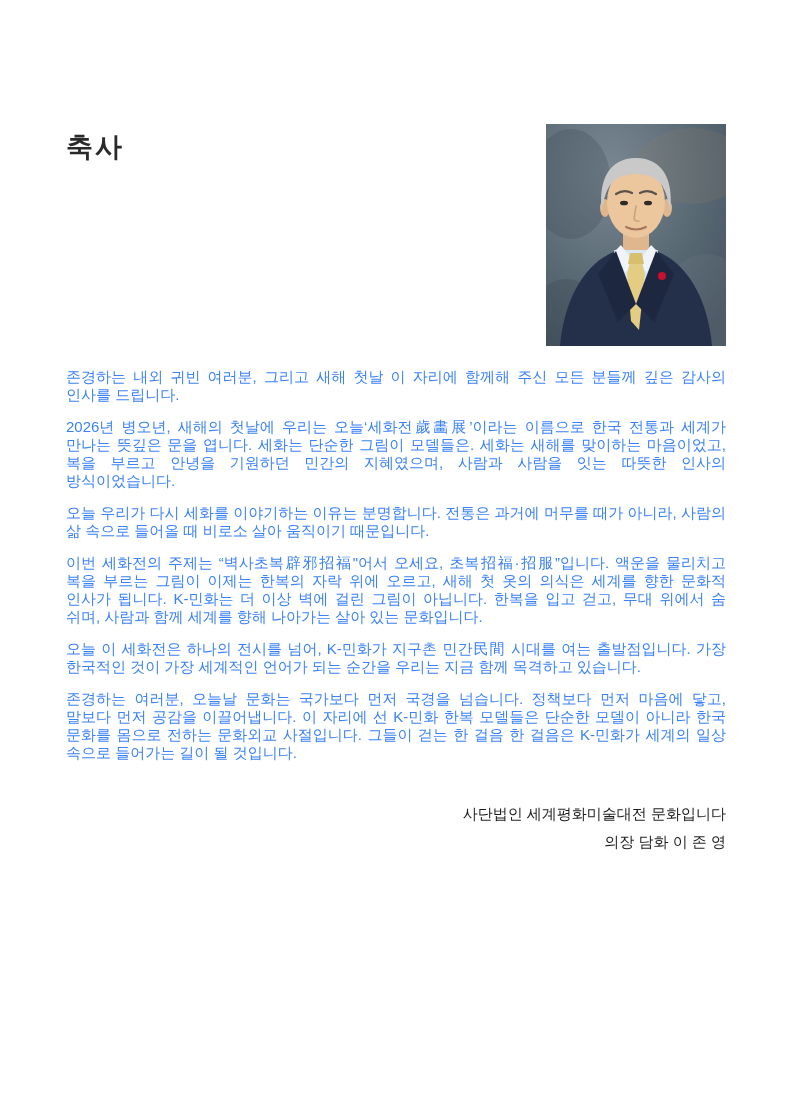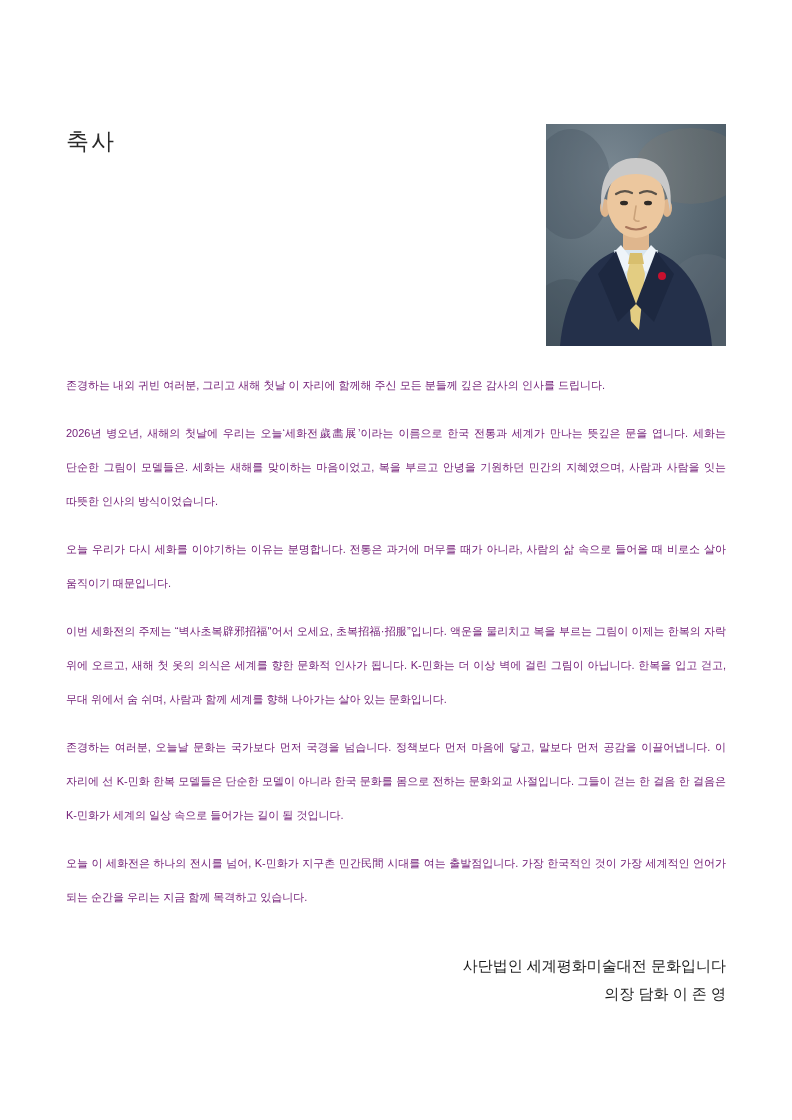--- a/index.html
+++ b/index.html
@@ -17,43 +17,43 @@
     position: relative;
     overflow: hidden;
   }
   .header {
     padding-top: 124px;
     display: flex;
     justify-content: space-between;
     align-items: flex-start;
   }
   .page-title {
-    font-size: 23px;
-    font-weight: normal;
+    font-size: 27px;
+    font-weight: bold;
     letter-spacing: 2px;
     color: #2a2a2a;
     line-height: 30px;
-    margin-top: 2px;
+    margin-top: 8px;
   }
   .portrait {
     width: 180px;
     height: 222px;
     flex: 0 0 auto;
     display: block;
     background: #5a6a75;
   }
   .portrait svg { display: block; }
   .body-text {
     margin-top: 22px;
   }
   .body-text p {
-    font-size: 11px;
-    line-height: 34px;
+    font-size: 15px;
+    line-height: 18px;
     text-align: justify;
-    color: #701a75;
+    color: #3b82f6;
     margin-bottom: 14px;
     word-break: keep-all;
   }
   .signature {
     margin-top: 38px;
     text-align: right;
     font-size: 15px;
     line-height: 28px;
     color: #1c1c1c;
   }
@@ -111,22 +111,22 @@
         <circle cx="116" cy="152" r="4" fill="#c8102e"></circle>
       </svg>
     </div>
   </div>
 
   <div class="body-text">
     <p>존경하는 내외 귀빈 여러분, 그리고 새해 첫날 이 자리에 함께해 주신 모든 분들께 깊은 감사의 인사를 드립니다.</p>
     <p>2026년 병오년, 새해의 첫날에 우리는 오늘‘세화전歲畵展’이라는 이름으로 한국 전통과 세계가 만나는 뜻깊은 문을 엽니다. 세화는 단순한 그림이 모델들은. 세화는 새해를 맞이하는 마음이었고, 복을 부르고 안녕을 기원하던 민간의 지혜였으며, 사람과 사람을 잇는 따뜻한 인사의 방식이었습니다.</p>
     <p>오늘 우리가 다시 세화를 이야기하는 이유는 분명합니다. 전통은 과거에 머무를 때가 아니라, 사람의 삶 속으로 들어올 때 비로소 살아 움직이기 때문입니다.</p>
     <p>이번 세화전의 주제는 “벽사초복辟邪招福"어서 오세요, 초복招福·招服”입니다. 액운을 물리치고 복을 부르는 그림이 이제는 한복의 자락 위에 오르고, 새해 첫 옷의 의식은 세계를 향한 문화적 인사가 됩니다. K-민화는 더 이상 벽에 걸린 그림이 아닙니다. 한복을 입고 걷고, 무대 위에서 숨 쉬며, 사람과 함께 세계를 향해 나아가는 살아 있는 문화입니다.</p>
+    <p>오늘 이 세화전은 하나의 전시를 넘어, K-민화가 지구촌 민간民間 시대를 여는 출발점입니다. 가장 한국적인 것이 가장 세계적인 언어가 되는 순간을 우리는 지금 함께 목격하고 있습니다.</p>
     <p>존경하는 여러분, 오늘날 문화는 국가보다 먼저 국경을 넘습니다. 정책보다 먼저 마음에 닿고, 말보다 먼저 공감을 이끌어냅니다. 이 자리에 선 K-민화 한복 모델들은 단순한 모델이 아니라 한국 문화를 몸으로 전하는 문화외교 사절입니다. 그들이 걷는 한 걸음 한 걸음은 K-민화가 세계의 일상 속으로 들어가는 길이 될 것입니다.</p>
-    <p>오늘 이 세화전은 하나의 전시를 넘어, K-민화가 지구촌 민간民間 시대를 여는 출발점입니다. 가장 한국적인 것이 가장 세계적인 언어가 되는 순간을 우리는 지금 함께 목격하고 있습니다.</p>
   </div>
 
   <div class="signature">
     <div>사단법인 세계평화미술대전 문화입니다</div>
     <div>의장 담화 이 존 영</div>
   </div>
 
 </div>
 
 </body></html>

